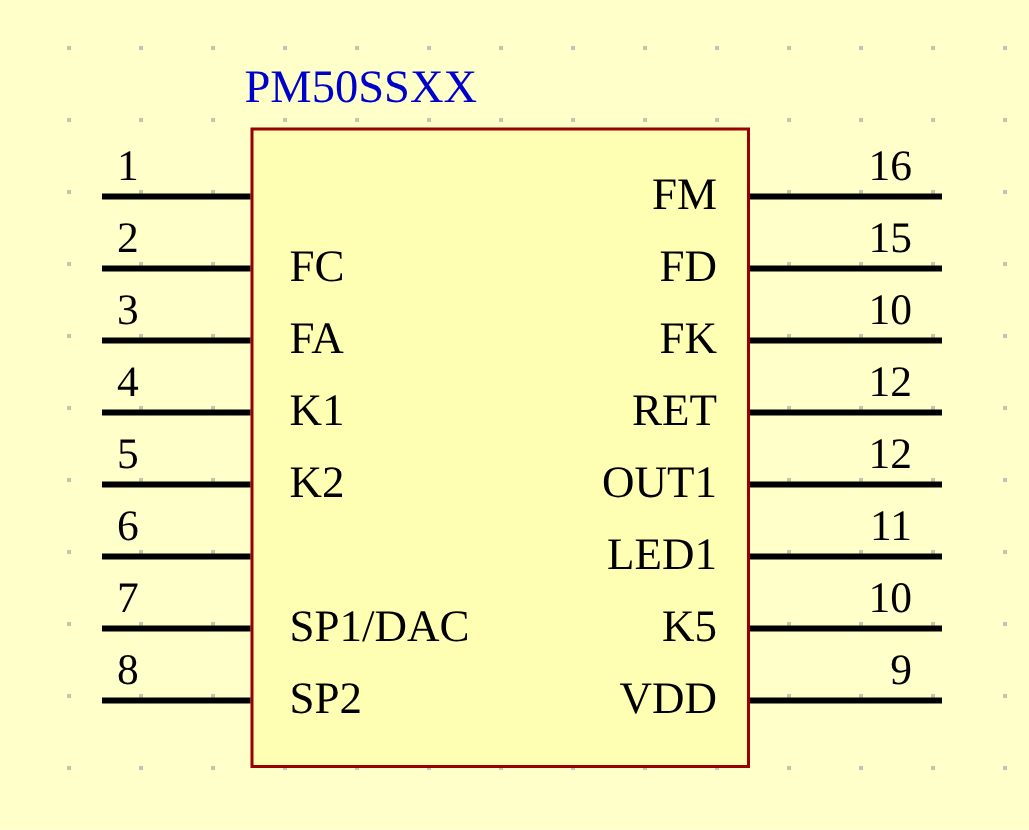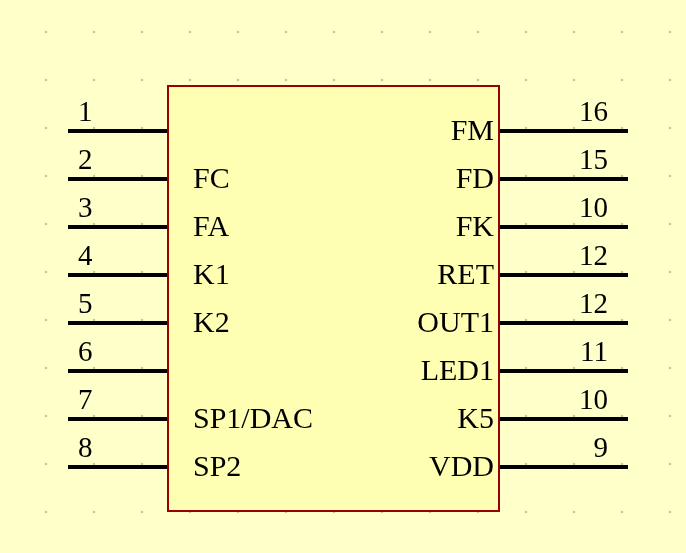--- a/index.html
+++ b/index.html
@@ -53,29 +53,30 @@
   .pin-left  .pin-num { left: 10px; }
   .pin-right .pin-num { right: 20px; }
   .pin-label {
     position: absolute;
     font-size: 30px;
     line-height: 36px;
     color: #000000;
     white-space: nowrap;
   }
   .pin-label-left  { left: 193px; }
-  .pin-label-right { right: 192px; }
+  .pin-label-right { right: 208px; }
 </style>
 </head>
 <body>
 
 <div class="sheet">
 
   <div class="chip-body"></div>
 
+  <div class="title">PM50SSXX</div>
 
   <div class="pin pin-left" style="top:131px">
     <div class="pin-line"></div>
     <span class="pin-num">1</span>
   </div>
 
   <div class="pin pin-left" style="top:179px">
     <div class="pin-line"></div>
     <span class="pin-num">2</span>
   </div>

